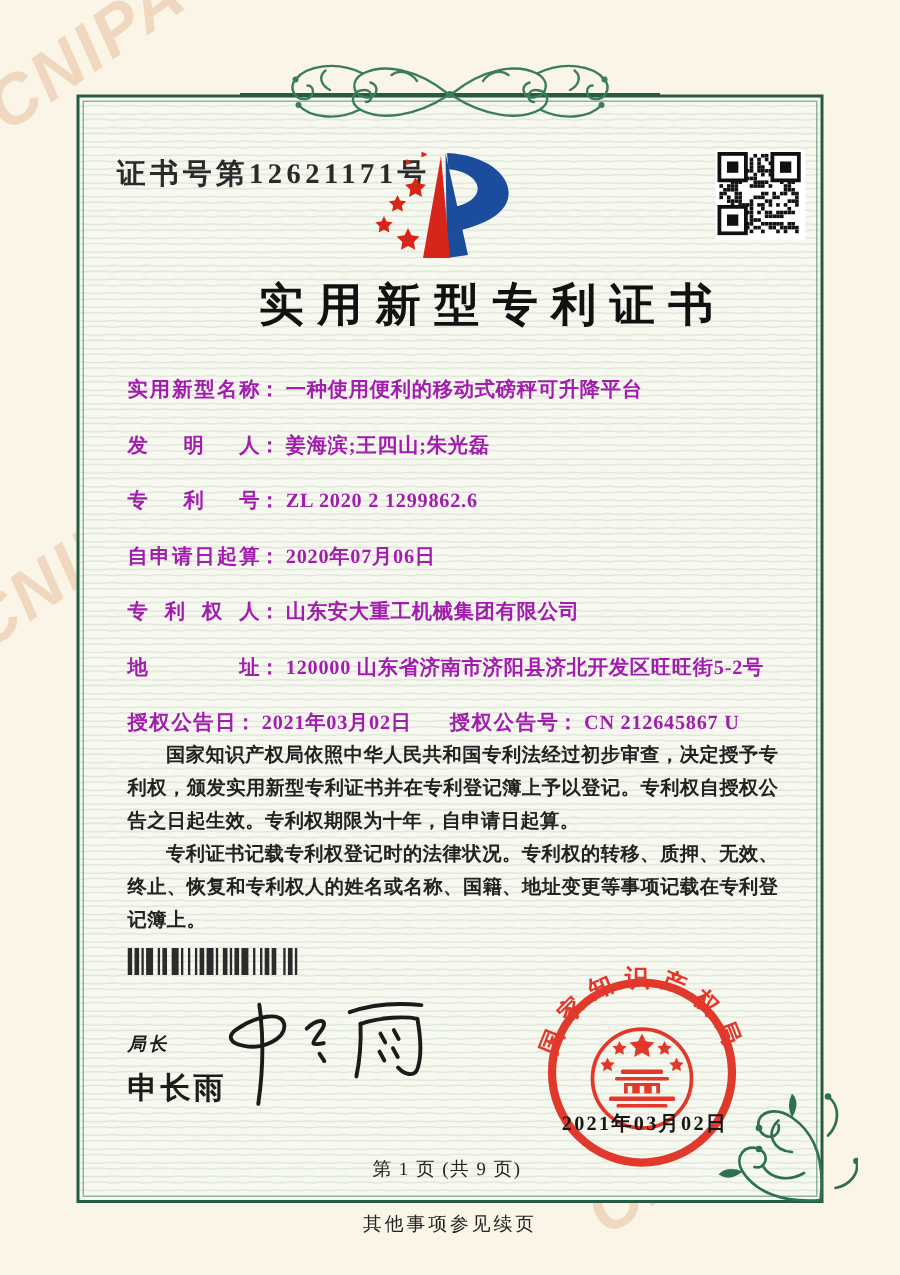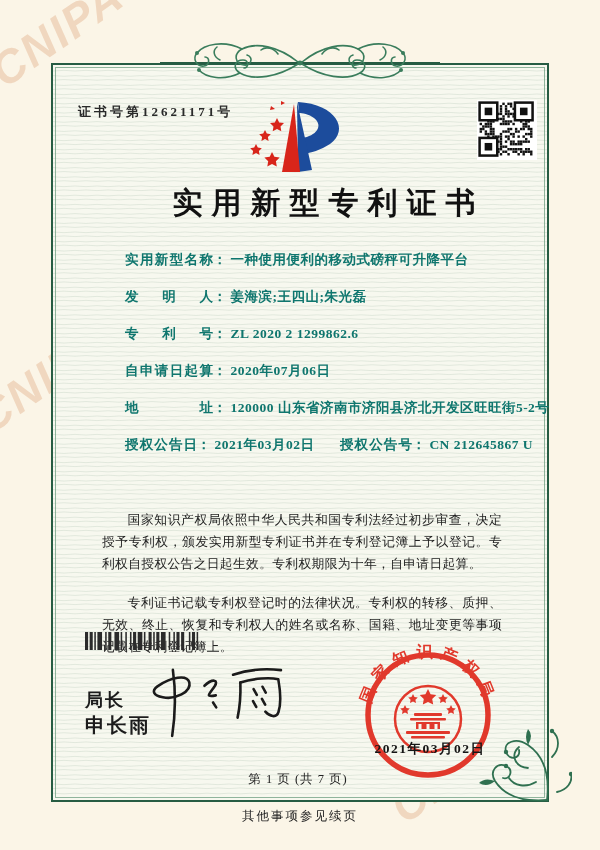--- a/index.html
+++ b/index.html
@@ -11,41 +11,41 @@
       font-size:46px;color:#dfa87f;opacity:.38;transform:rotate(-35deg);letter-spacing:2px;pointer-events:none;}
   .wm-member{position:absolute;font-size:24px;color:#e89e9e;opacity:.5;transform:rotate(-33deg);
       font-weight:bold;letter-spacing:3px;pointer-events:none;}
 
   
   #frame{position:absolute;left:51px;top:63px;width:494px;height:735px;border:2px solid #265c43;background:#f7f8ef;}
   #frame::before{content:"";position:absolute;left:2px;top:2px;right:2px;bottom:2px;border:1px solid #8fb49c;}
   #guilloche{position:absolute;left:0;top:0;width:100%;height:100%;}
 
   .abs{position:absolute;}
-  #cert-no{left:78px;top:103px;font-size:13px;font-weight:600;letter-spacing:3px;color:#2a2a2a;}
+  #cert-no{left:78px;top:103px;font-size:19px;font-weight:600;letter-spacing:3px;color:#2a2a2a;}
   #qr{left:477px;top:100px;width:58px;height:58px;background:#fff;padding:1px;}
   #logo{left:238px;top:96px;width:124px;height:84px;}
 
   #title{left:51px;top:183px;width:555px;text-align:center;font-size:30px;font-weight:bold;
          letter-spacing:9px;color:#111;}
 
-  #fields{left:85px;top:249px;width:436px;font-size:13.5px;color:#0f766e;margin-left:40px;}
+  #fields{left:85px;top:249px;width:436px;font-size:13.5px;color:#a21caf;}
   .row{margin-bottom:16px;line-height:21px;white-space:nowrap;}
   .flabel{display:inline-block;width:88px;font-weight:700;text-align:justify;text-align-last:justify;}
   .fcolon{font-weight:700;margin-right:4px;}
   .fvalue{font-weight:700;letter-spacing:.5px;}
   .grant-row .flabel{width:72px;}
   .grant2{margin-left:22px;}
 
   #paras{left:85px;top:492px;width:434px;font-size:12.8px;line-height:1.72;color:#222;
          text-align:justify;font-weight:500;letter-spacing:.3px;}
-  #paras p{margin:17px;text-indent:2em;}
+  #paras p{margin:0;text-indent:2em;font-weight:bold;}
 
   #barcode{left:85px;top:632px;width:160px;height:18px;}
-  #sig-title{left:85px;top:688px;font-size:18px;font-weight:700;color:#1c1c1c;letter-spacing:2px;}
+  #sig-title{left:85px;top:688px;font-size:12px;font-weight:700;color:#1c1c1c;letter-spacing:2px;font-style:italic;}
   #sig-name{left:85px;top:712px;font-size:20px;font-weight:700;color:#1c1c1c;letter-spacing:2px;}
   #signature{left:142px;top:660px;width:170px;height:82px;transform:rotate(-2deg);}
 
   #seal{left:353px;top:640px;width:150px;height:150px;opacity:.92;}
   #seal-date{left:355px;top:740px;width:150px;text-align:center;font-size:13.5px;font-weight:600;
              letter-spacing:1.5px;color:#161616;z-index:5;}
 
   #page-num{left:51px;top:771px;width:494px;text-align:center;font-size:12.5px;color:#222;letter-spacing:1px;}
   #cont-note{left:0;top:808px;width:600px;text-align:center;font-size:12.5px;color:#222;letter-spacing:2px;font-weight:500;}
 
@@ -443,20 +443,23 @@
     <div class="row">
       <span class="flabel">发明人</span><span class="fcolon">：</span><span class="fvalue">姜海滨;王四山;朱光磊</span>
     </div>
     <div class="row">
       <span class="flabel">专利号</span><span class="fcolon">：</span><span class="fvalue">ZL 2020 2 1299862.6</span>
     </div>
     <div class="row">
       <span class="flabel">自申请日起算</span><span class="fcolon">：</span><span class="fvalue">2020年07月06日</span>
     </div>
     <div class="row">
+      <span class="flabel">专利权人</span><span class="fcolon">：</span><span class="fvalue">山东安大重工机械集团有限公司</span>
+    </div>
+    <div class="row">
       <span class="flabel">地址</span><span class="fcolon">：</span><span class="fvalue">120000 山东省济南市济阳县济北开发区旺旺街5-2号</span>
     </div>
     <div class="row grant-row">
       <span class="flabel">授权公告日</span><span class="fcolon">：</span><span class="fvalue">2021年03月02日</span><span class="grant2"></span>
       <span class="flabel">授权公告号</span><span class="fcolon">：</span><span class="fvalue">CN 212645867 U</span>
     </div>
   </div>
 
   <div class="abs" id="paras">
     <p>国家知识产权局依照中华人民共和国专利法经过初步审查，决定授予专利权，颁发实用新型专利证书并在专利登记簿上予以登记。专利权自授权公告之日起生效。专利权期限为十年，自申请日起算。</p>
@@ -523,16 +526,16 @@
       <rect x="-12" y="7" width="24" height="7"></rect>
       <rect x="-22" y="16" width="44" height="3" rx="1"></rect>
       <rect x="-17" y="21" width="34" height="2.4" rx="1"></rect>
       <rect x="-9.5" y="9" width="3" height="5" fill="#f7f8ef"></rect>
       <rect x="-1.5" y="9" width="3" height="5" fill="#f7f8ef"></rect>
       <rect x="6.5" y="9" width="3" height="5" fill="#f7f8ef"></rect>
     </g>
   </svg>
   <div class="abs" id="seal-date">2021年03月02日</div>
 
-  <div class="abs" id="page-num">第 1 页 (共 7 页)</div>
+  <div class="abs" id="page-num">第 1 页 (共 9 页)</div>
   <div class="abs" id="cont-note">其他事项参见续页</div>
 
 </div>
 
 </body></html>

